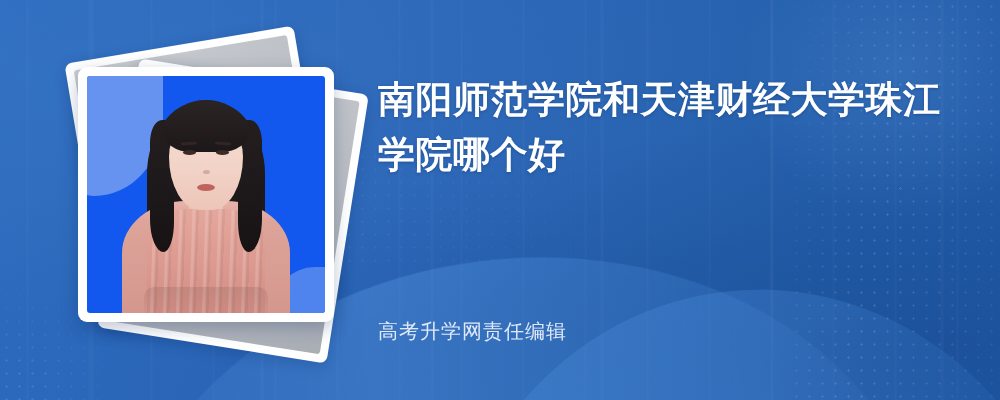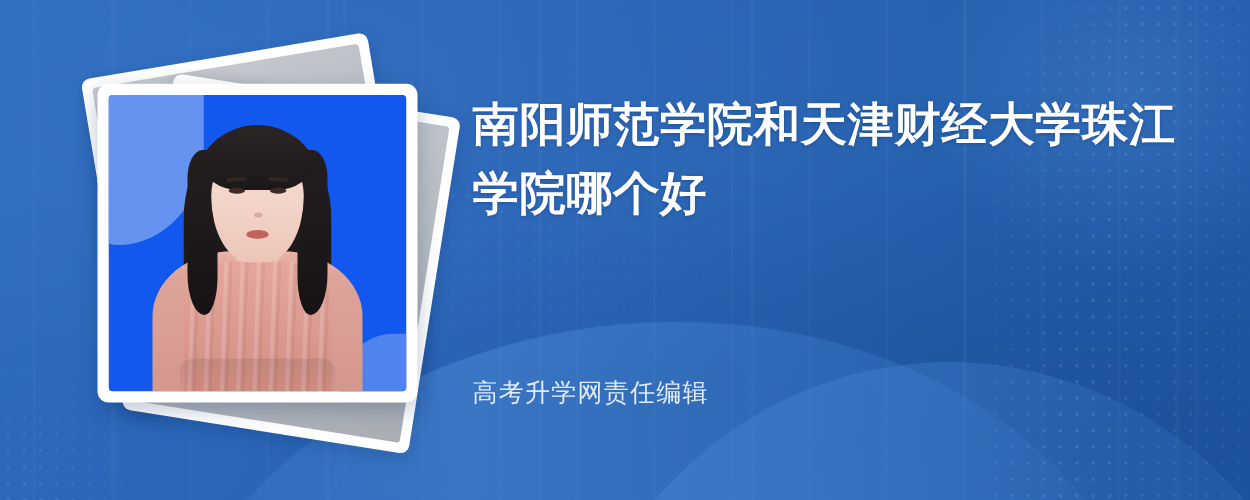--- a/index.html
+++ b/index.html
@@ -358,21 +358,21 @@
     left: 14px;
     margin: 0;
     color: #ffffff;
     font-size: 28px;
     font-weight: bold;
     letter-spacing: 2px;
     text-shadow: 0 1px 3px rgba(10,40,90,0.35);
   }
   #author-role {
     position: absolute;
-    top: 301px;
+    top: 318px;
     left: 0;
     margin: 0;
     color: #dfe9f8;
     font-size: 20px;
     font-weight: normal;
     letter-spacing: 1px;
   }
 </style>
 </head>
 <body>

